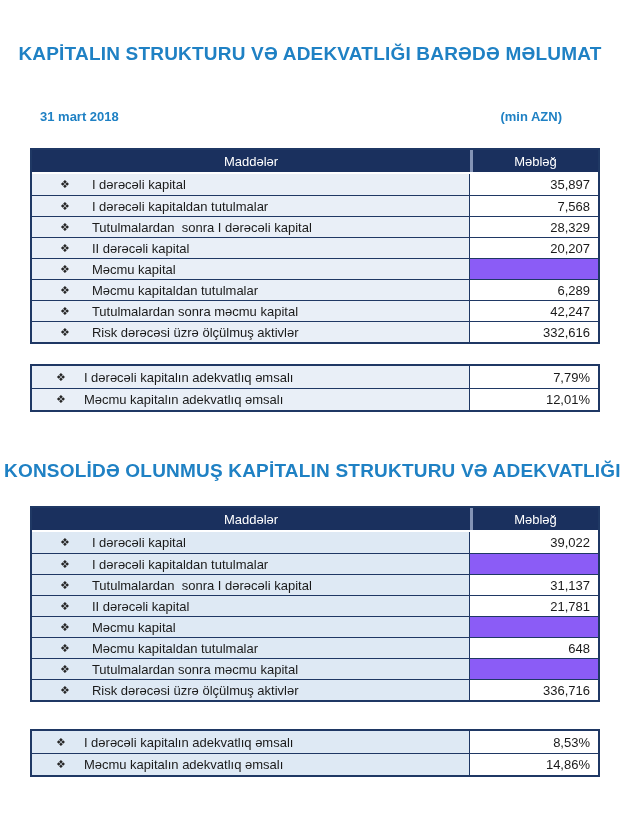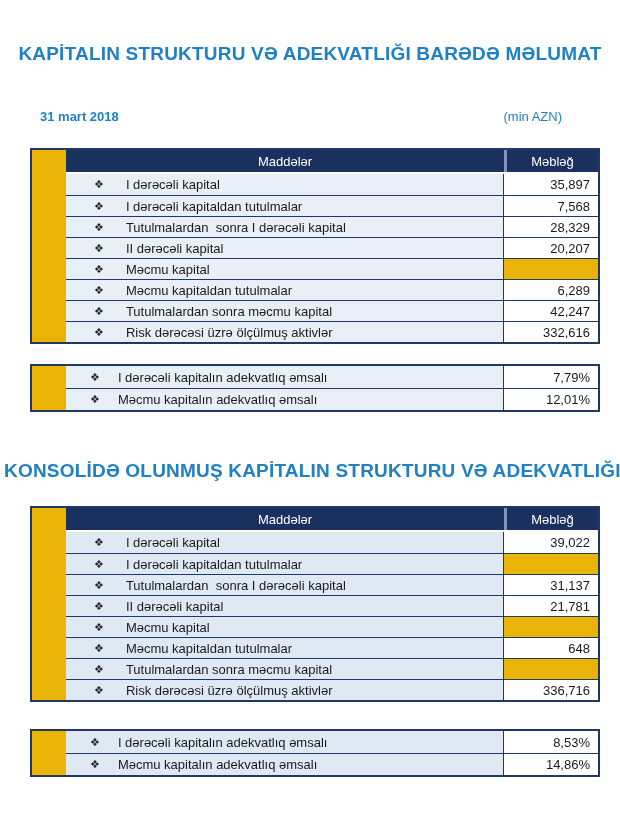--- a/index.html
+++ b/index.html
@@ -26,27 +26,26 @@
   .doc-title.second { padding-top: 0; margin-top: 47px; }
   .meta-row {
     display: flex;
     justify-content: space-between;
     margin: 42px 58px 0 40px;
     color: #1F81C4;
     font-size: 13px;
     line-height: 17px;
   }
   .meta-date { font-weight: bold; }
-  .meta-unit { font-weight: normal; }
+  .meta-unit { font-weight: bold; }
   .tbl {
     width: 570px;
     margin-left: 30px;
     border: 2px solid #1F3864;
-    background: #eab308;
-    padding-left: 34px;
+    background: #8b5cf6;
   }
   .tbl.main { margin-top: 23px; }
   .tbl.ratio { margin-top: 20px; }
   .tbl.ratio2 { margin-top: 27px; }
   .thead {
     display: flex;
     height: 24px;
     background: #1A305E;
     color: #ffffff;
     font-size: 13px;

